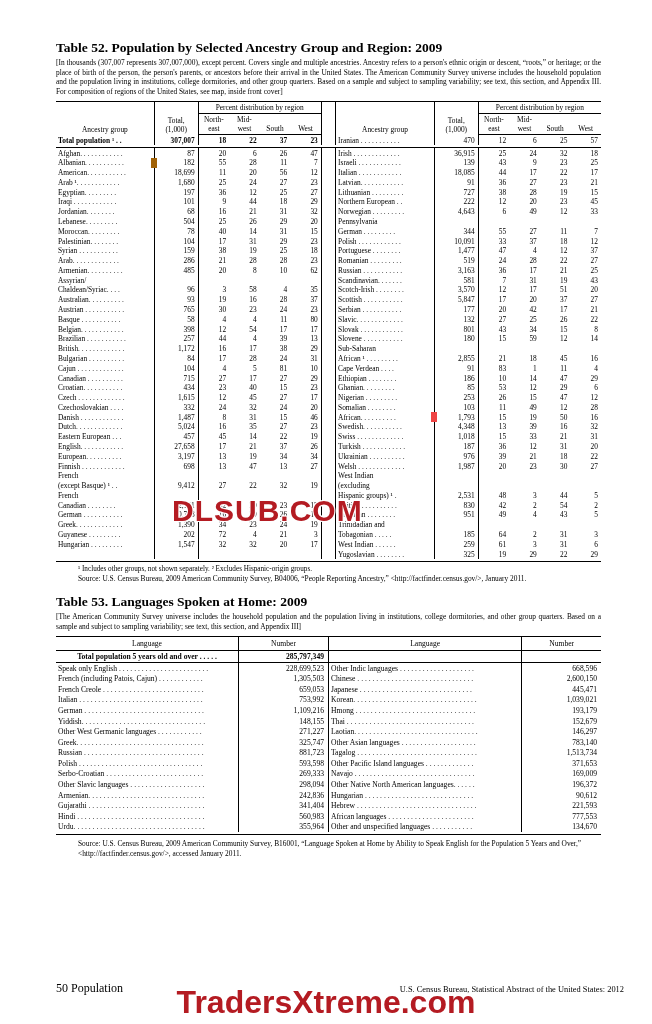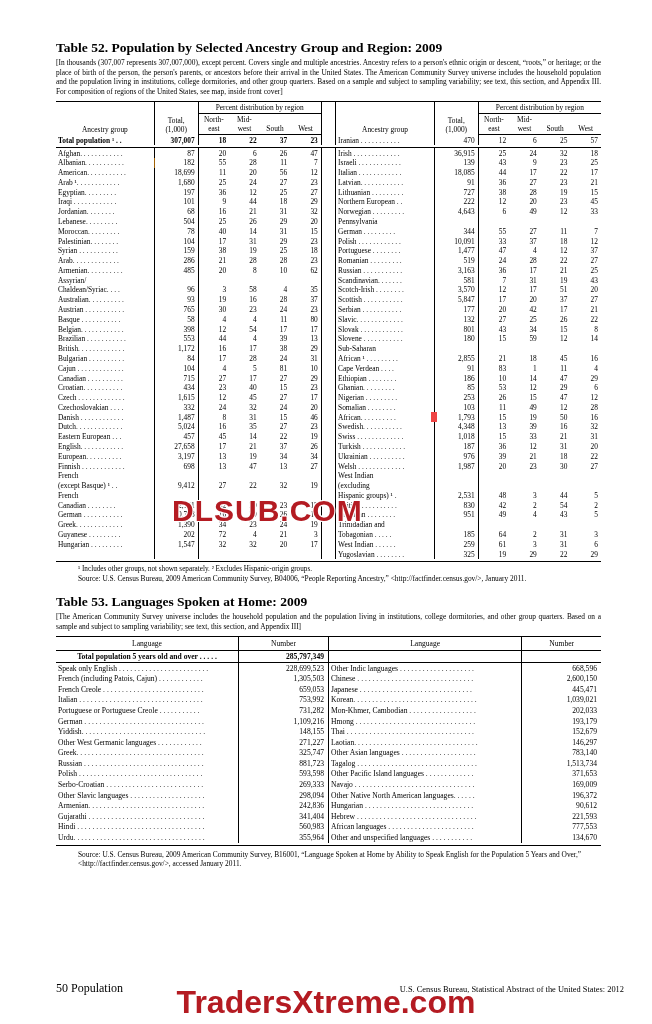--- a/index.html
+++ b/index.html
@@ -112,21 +112,21 @@
             <td class="sep"></td>
             <td class="grp" style="border-left:1px solid #000">Irish . . . . . . . . . . . . .</td>
             <td class="num" style="border-left:1px solid #000">36,915</td>
             <td class="num" style="border-left:1px solid #000">25</td>
             <td class="num">24</td>
             <td class="num">32</td>
             <td class="num">18</td>
           </tr>
           <tr>
             <td class="grp">Albanian. . . . . . . . . . .</td>
-            <td class="num" style="border-left:1px solid #a16207">182</td>
+            <td class="num" style="border-left:6px solid #a16207">182</td>
             <td class="num" style="border-left:1px solid #000">55</td>
             <td class="num">28</td>
             <td class="num">11</td>
             <td class="num">7</td>
             <td class="sep"></td>
             <td class="grp" style="border-left:1px solid #000">Israeli . . . . . . . . . . . .</td>
             <td class="num" style="border-left:1px solid #000">139</td>
             <td class="num" style="border-left:1px solid #000">43</td>
             <td class="num">9</td>
             <td class="num">23</td>
@@ -382,21 +382,21 @@
             <td class="sep"></td>
             <td class="grp" style="border-left:1px solid #000">Slovak . . . . . . . . . . . .</td>
             <td class="num" style="border-left:1px solid #000">801</td>
             <td class="num" style="border-left:1px solid #000">43</td>
             <td class="num">34</td>
             <td class="num">15</td>
             <td class="num">8</td>
           </tr>
           <tr>
             <td class="grp">Brazilian . . . . . . . . . . .</td>
-            <td class="num" style="border-left:1px solid #000">553</td>
+            <td class="num" style="border-left:1px solid #000">257</td>
             <td class="num" style="border-left:1px solid #000">44</td>
             <td class="num">4</td>
             <td class="num">39</td>
             <td class="num">13</td>
             <td class="sep"></td>
             <td class="grp" style="border-left:1px solid #000">Slovene . . . . . . . . . . .</td>
             <td class="num" style="border-left:1px solid #000">180</td>
             <td class="num" style="border-left:1px solid #000">15</td>
             <td class="num">59</td>
             <td class="num">12</td>
@@ -778,26 +778,20 @@
             <td class="lang vline">Japanese . . . . . . . . . . . . . . . . . . . . . . . . . . . . . .</td>
             <td class="num vline">445,471</td>
           </tr>
           <tr>
             <td class="lang">Italian . . . . . . . . . . . . . . . . . . . . . . . . . . . . . . . . .</td>
             <td class="num vline">753,992</td>
             <td class="lang vline">Korean. . . . . . . . . . . . . . . . . . . . . . . . . . . . . . . . .</td>
             <td class="num vline">1,039,021</td>
           </tr>
           <tr>
-            <td class="lang">Portuguese or Portuguese Creole . . . . . . . . . . .</td>
-            <td class="num vline">731,282</td>
-            <td class="lang vline">Mon-Khmer, Cambodian . . . . . . . . . . . . . . . . . .</td>
-            <td class="num vline">202,033</td>
-          </tr>
-          <tr>
             <td class="lang">German . . . . . . . . . . . . . . . . . . . . . . . . . . . . . . . .</td>
             <td class="num vline">1,109,216</td>
             <td class="lang vline">Hmong . . . . . . . . . . . . . . . . . . . . . . . . . . . . . . . .</td>
             <td class="num vline">193,179</td>
           </tr>
           <tr>
             <td class="lang">Yiddish. . . . . . . . . . . . . . . . . . . . . . . . . . . . . . . . .</td>
             <td class="num vline">148,155</td>
             <td class="lang vline">Thai . . . . . . . . . . . . . . . . . . . . . . . . . . . . . . . . . .</td>
             <td class="num vline">152,679</td>

